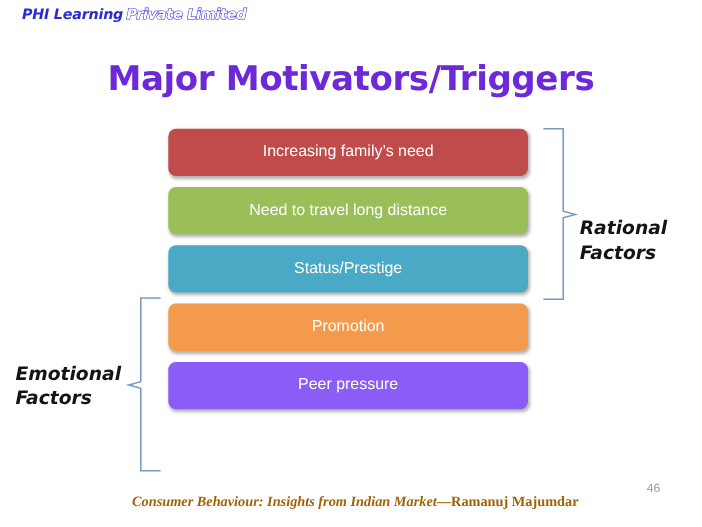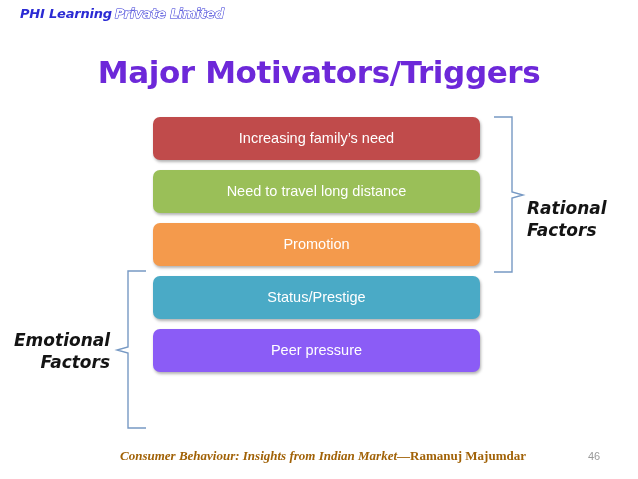--- a/index.html
+++ b/index.html
@@ -114,21 +114,20 @@
     white-space: pre-line;
   }
   #rational-label {
     left: 527px;
     top: 170px;
     margin-top: 28px;
   }
   #emotional-label {
     left: 14px;
     top: 330px;
-    text-align: right;
   }
 
   
   #footer {
     position: absolute;
     left: 120px;
     top: 448px;
     font-family: "Liberation Serif", serif;
     font-size: 13px;
     color: #a16207;
@@ -137,21 +136,21 @@
   #footer .src-title {
     font-style: italic;
     font-weight: bold;
   }
   #footer .src-author {
     font-weight: bold;
   }
   #page-number {
     position: absolute;
     left: 588px;
-    top: 450px;
+    top: 438px;
     font-family: "Liberation Sans", sans-serif;
     font-size: 11px;
     color: #9a9a9a;
   }
 </style>
 </head>
 <body>
 
 <div id="slide">
 
@@ -161,25 +160,25 @@
 
   <div id="title">Major Motivators/Triggers</div>
 
   <div id="bars">
     <div class="bar" style="background:#c04b4b;">
       <span class="bar-label">Increasing family’s need</span>
     </div>
     <div class="bar" style="background:#9abf58;">
       <span class="bar-label">Need to travel long distance</span>
     </div>
+    <div class="bar" style="background:#4aaac6;">
+      <span class="bar-label">Status/Prestige</span>
+    </div>
     <div class="bar" style="background:#f49a4c;">
       <span class="bar-label">Promotion</span>
-    </div>
-    <div class="bar" style="background:#4aaac6;">
-      <span class="bar-label">Status/Prestige</span>
     </div>
     <div class="bar" style="background:#8b5cf6;">
       <span class="bar-label">Peer pressure</span>
     </div>
   </div>
 
   <svg class="bracket" style="left:490px; top:112px;" width="40" height="165" viewBox="0 0 40 165">
     <path d="M 4 5 L 22 5 L 22 80 L 33 83 L 22 86 L 22 160 L 4 160"></path>
   </svg>
 

